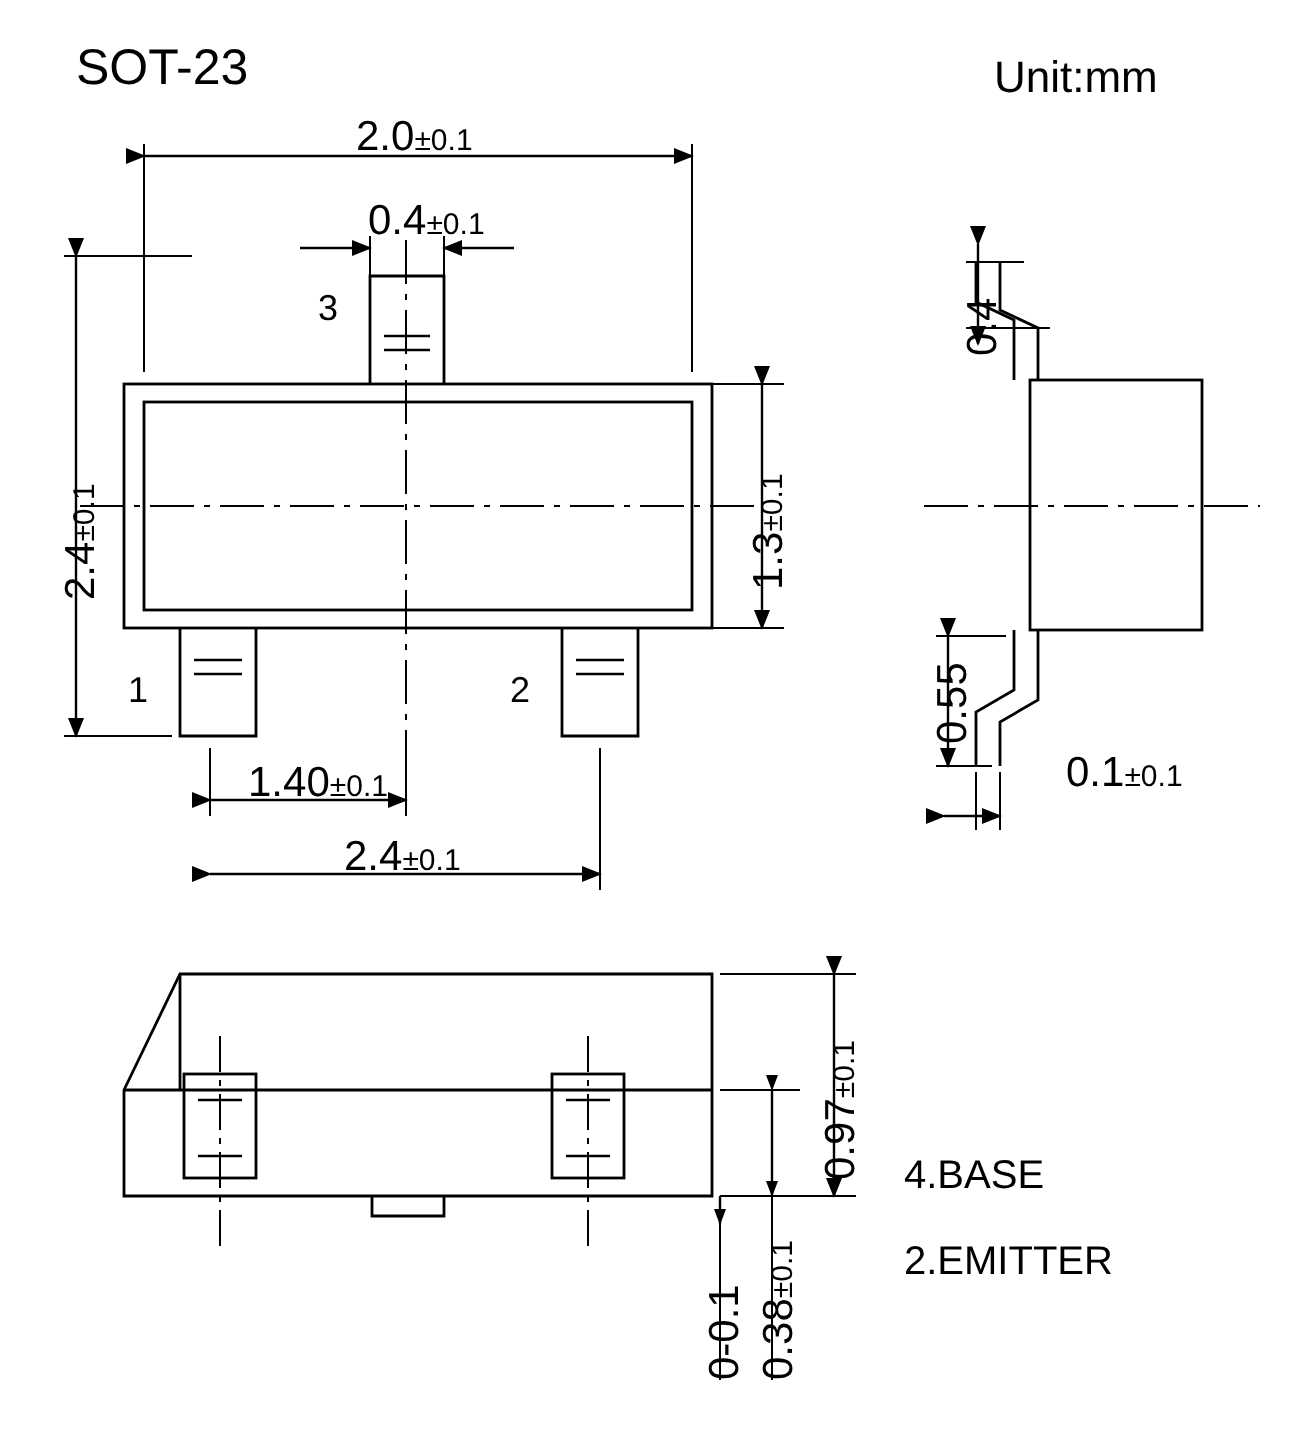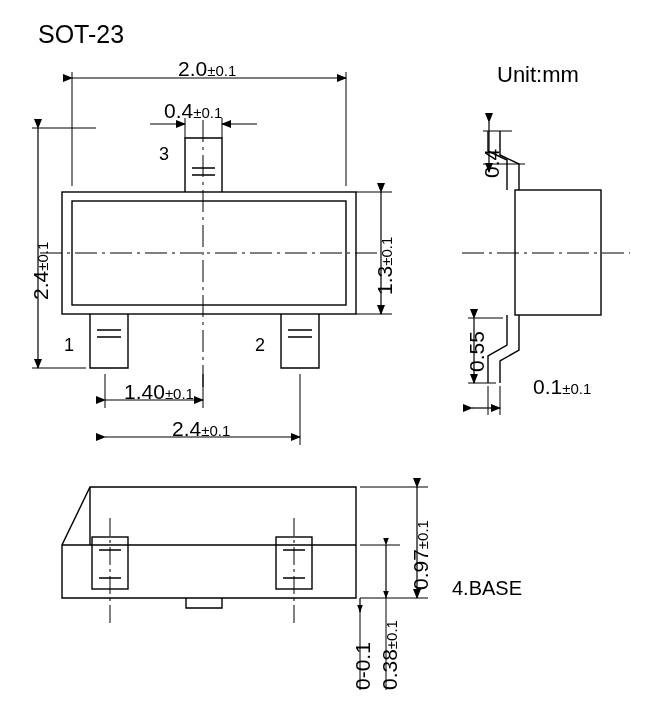--- a/index.html
+++ b/index.html
@@ -165,27 +165,27 @@
       <path d="M386,598 L386,690" stroke-width="1"></path>
       <path d="M360,545 L400,545" stroke-width="1"></path>
 
       <path d="M360,598 L360,612" marker-end="url(#ahs)"></path>
       <path d="M360,608 L360,690" stroke-width="1"></path>
     </g>
   </svg>
 
   <div class="lbl title" style="left:38px; top:22px;">SOT-23</div>
 
-  <div class="lbl unit" style="left:497px; top:28px;margin-top:36px;">Unit:mm</div>
+  <div class="lbl unit" style="left:497px; top:28px;">Unit:mm</div>
 
   <div class="lbl" style="left:178px; top:58px;">
     <span class="dimbig">2.0</span><span class="dimsmall">±0.1</span>
   </div>
 
-  <div class="lbl" style="left:164px; top:100px;">
+  <div class="lbl" style="left:184px; top:100px;">
     <span class="dimbig">0.4</span><span class="dimsmall">±0.1</span>
   </div>
 
   <div class="lbl rot90" style="left:30px; top:300px;">
     <span class="dimbig">2.4</span><span class="dimsmall">±0.1</span>
   </div>
 
   <div class="lbl rot90" style="left:374px; top:295px;">
     <span class="dimbig">1.3</span><span class="dimsmall">±0.1</span>
   </div>
@@ -214,14 +214,15 @@
     <span class="dimbig">0.97</span><span class="dimsmall">±0.1</span>
   </div>
 
   <div class="lbl rot90" style="left:379px; top:690px;">
     <span class="dimbig">0.38</span><span class="dimsmall">±0.1</span>
   </div>
 
   <div class="lbl dimbig rot90" style="left:352px; top:690px;">0-0.1</div>
 
   <div class="lbl legend" style="left:452px; top:578px;">4.BASE</div>
+  <div class="lbl legend" style="left:452px; top:621px;">2.EMITTER</div>
 
 </div>
 
 </body></html>

